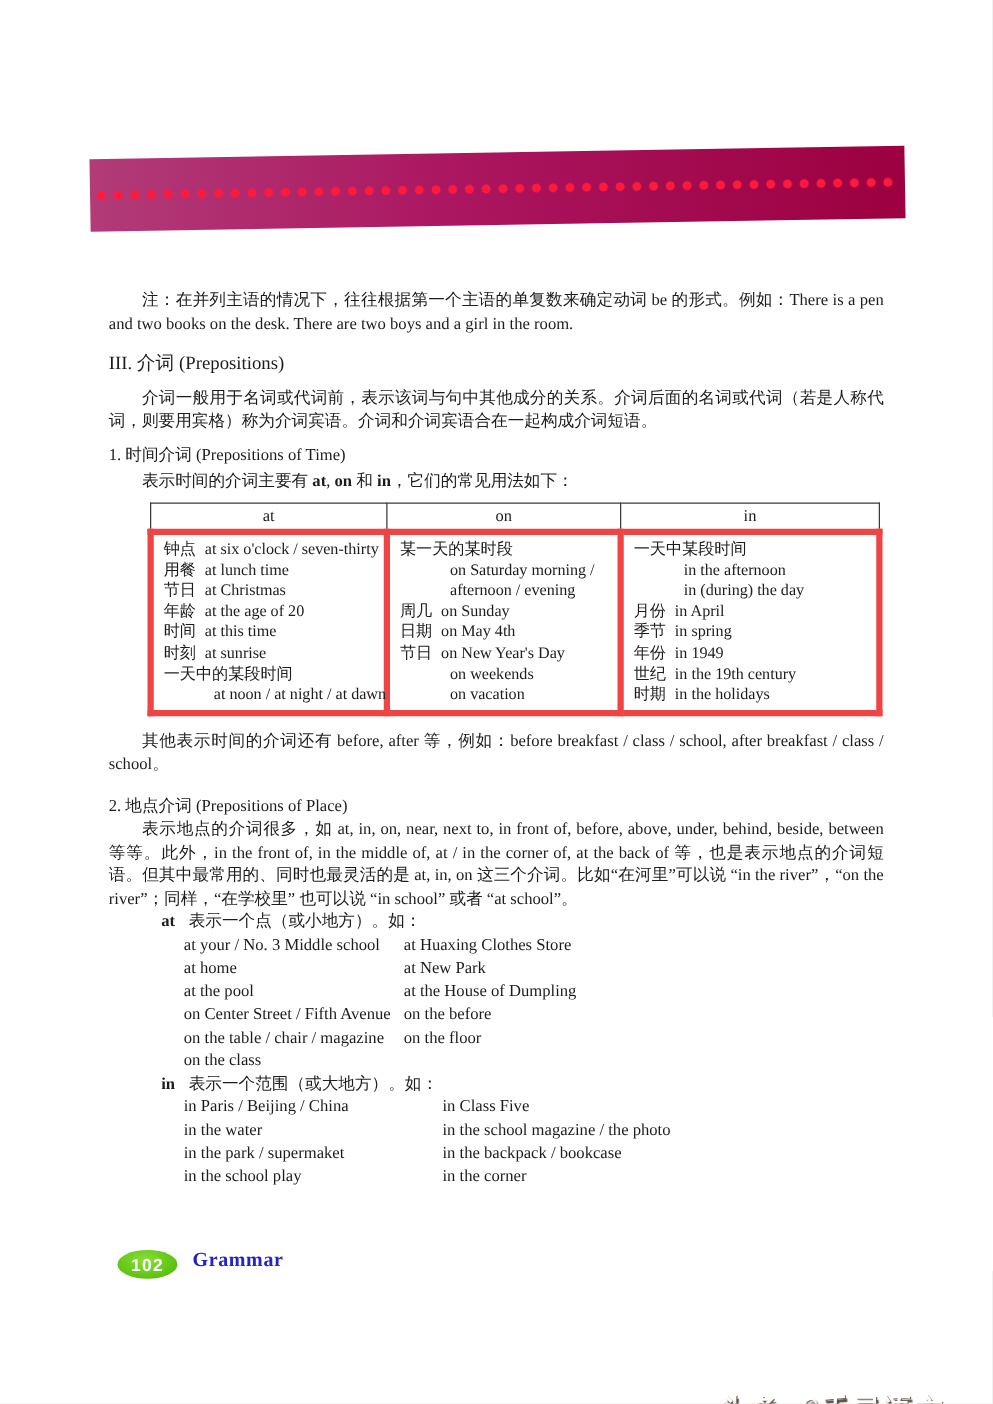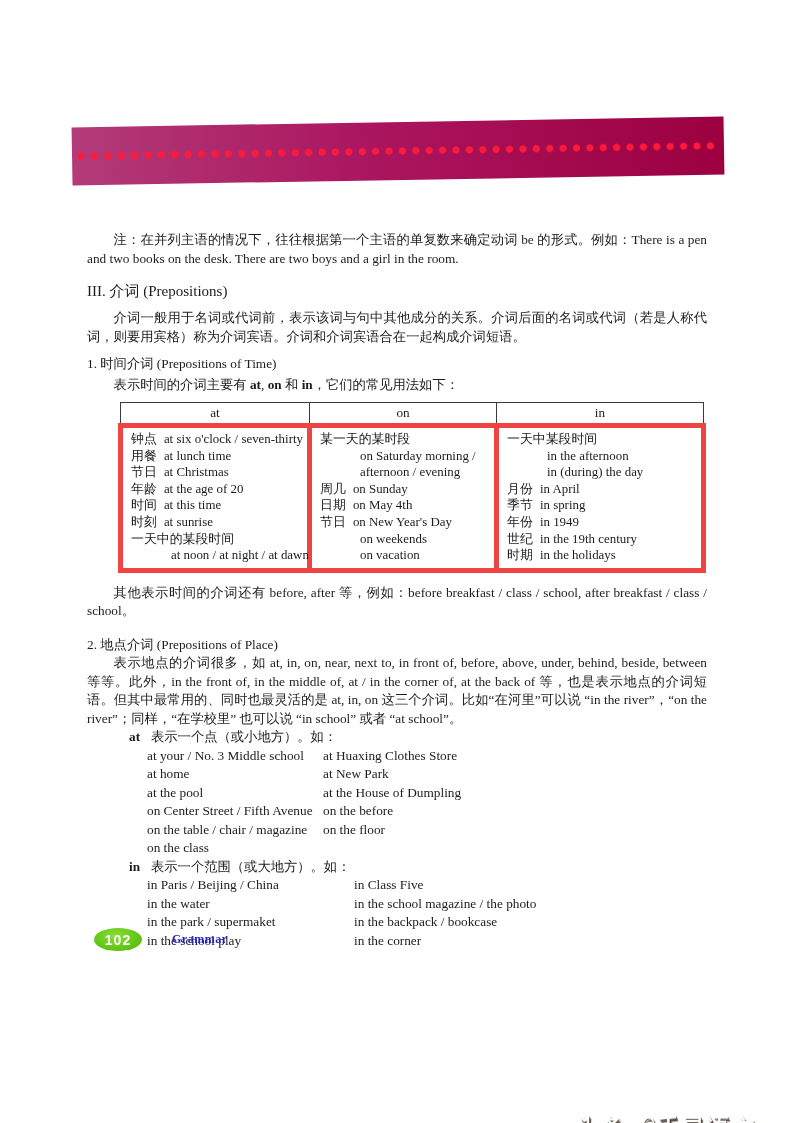--- a/index.html
+++ b/index.html
@@ -44,29 +44,29 @@
   .tline.ind { padding-left:48px; }
   
   .pblock { margin-top:0; }
   .pblock .bhead { margin-left:42px; line-height:18.5px; }
   .pblock .bhead .plabel { font-weight:bold; display:inline-block; width:22px; }
   .prow { margin-left:60px; line-height:18.5px; display:flex; }
   .prow .pc1 { width:176px; flex:none; }
   .pblock.wide .prow .pc1 { width:207px; }
   .prow .pc2 { flex:none; }
   
-  .footer { position:absolute; left:94px; top:928px; display:flex; align-items:center; }
+  .footer { position:absolute; left:94px; top:1000px; display:flex; }
   .page-badge {
     display:inline-flex; align-items:center; justify-content:center;
     width:48px; height:23px; border-radius:50%;
     background:radial-gradient(ellipse at 45% 35%, #8ade35 0%, var(--badge-green,#5fc414) 65%, #4aa90c 100%);
     color:#ffffff; font-weight:bold; font-size:14px; letter-spacing:1px;
     font-family:"Liberation Sans","DejaVu Sans",sans-serif;
   }
-  .grammar-label { margin-left:30px; color:var(--grammar-blue,#2323c8); font-weight:bold; font-size:12px; letter-spacing:0.5px; }
+  .grammar-label { margin-left:12px; color:var(--grammar-blue,#2323c8); font-weight:bold; font-size:16px; letter-spacing:0.5px; }
   
   .watermark {
     position:absolute; right:37px; top:1072px;
     font-family:Liberation Mono, monospace;
     font-size:23px; font-weight:bold; letter-spacing:2px;
     color:#ffffff; text-shadow:2px 3px 1px #55493f, 1px 1px 0 #7a6c60;margin-top:40px;
   }
 </style>
 </head>
 <body>

